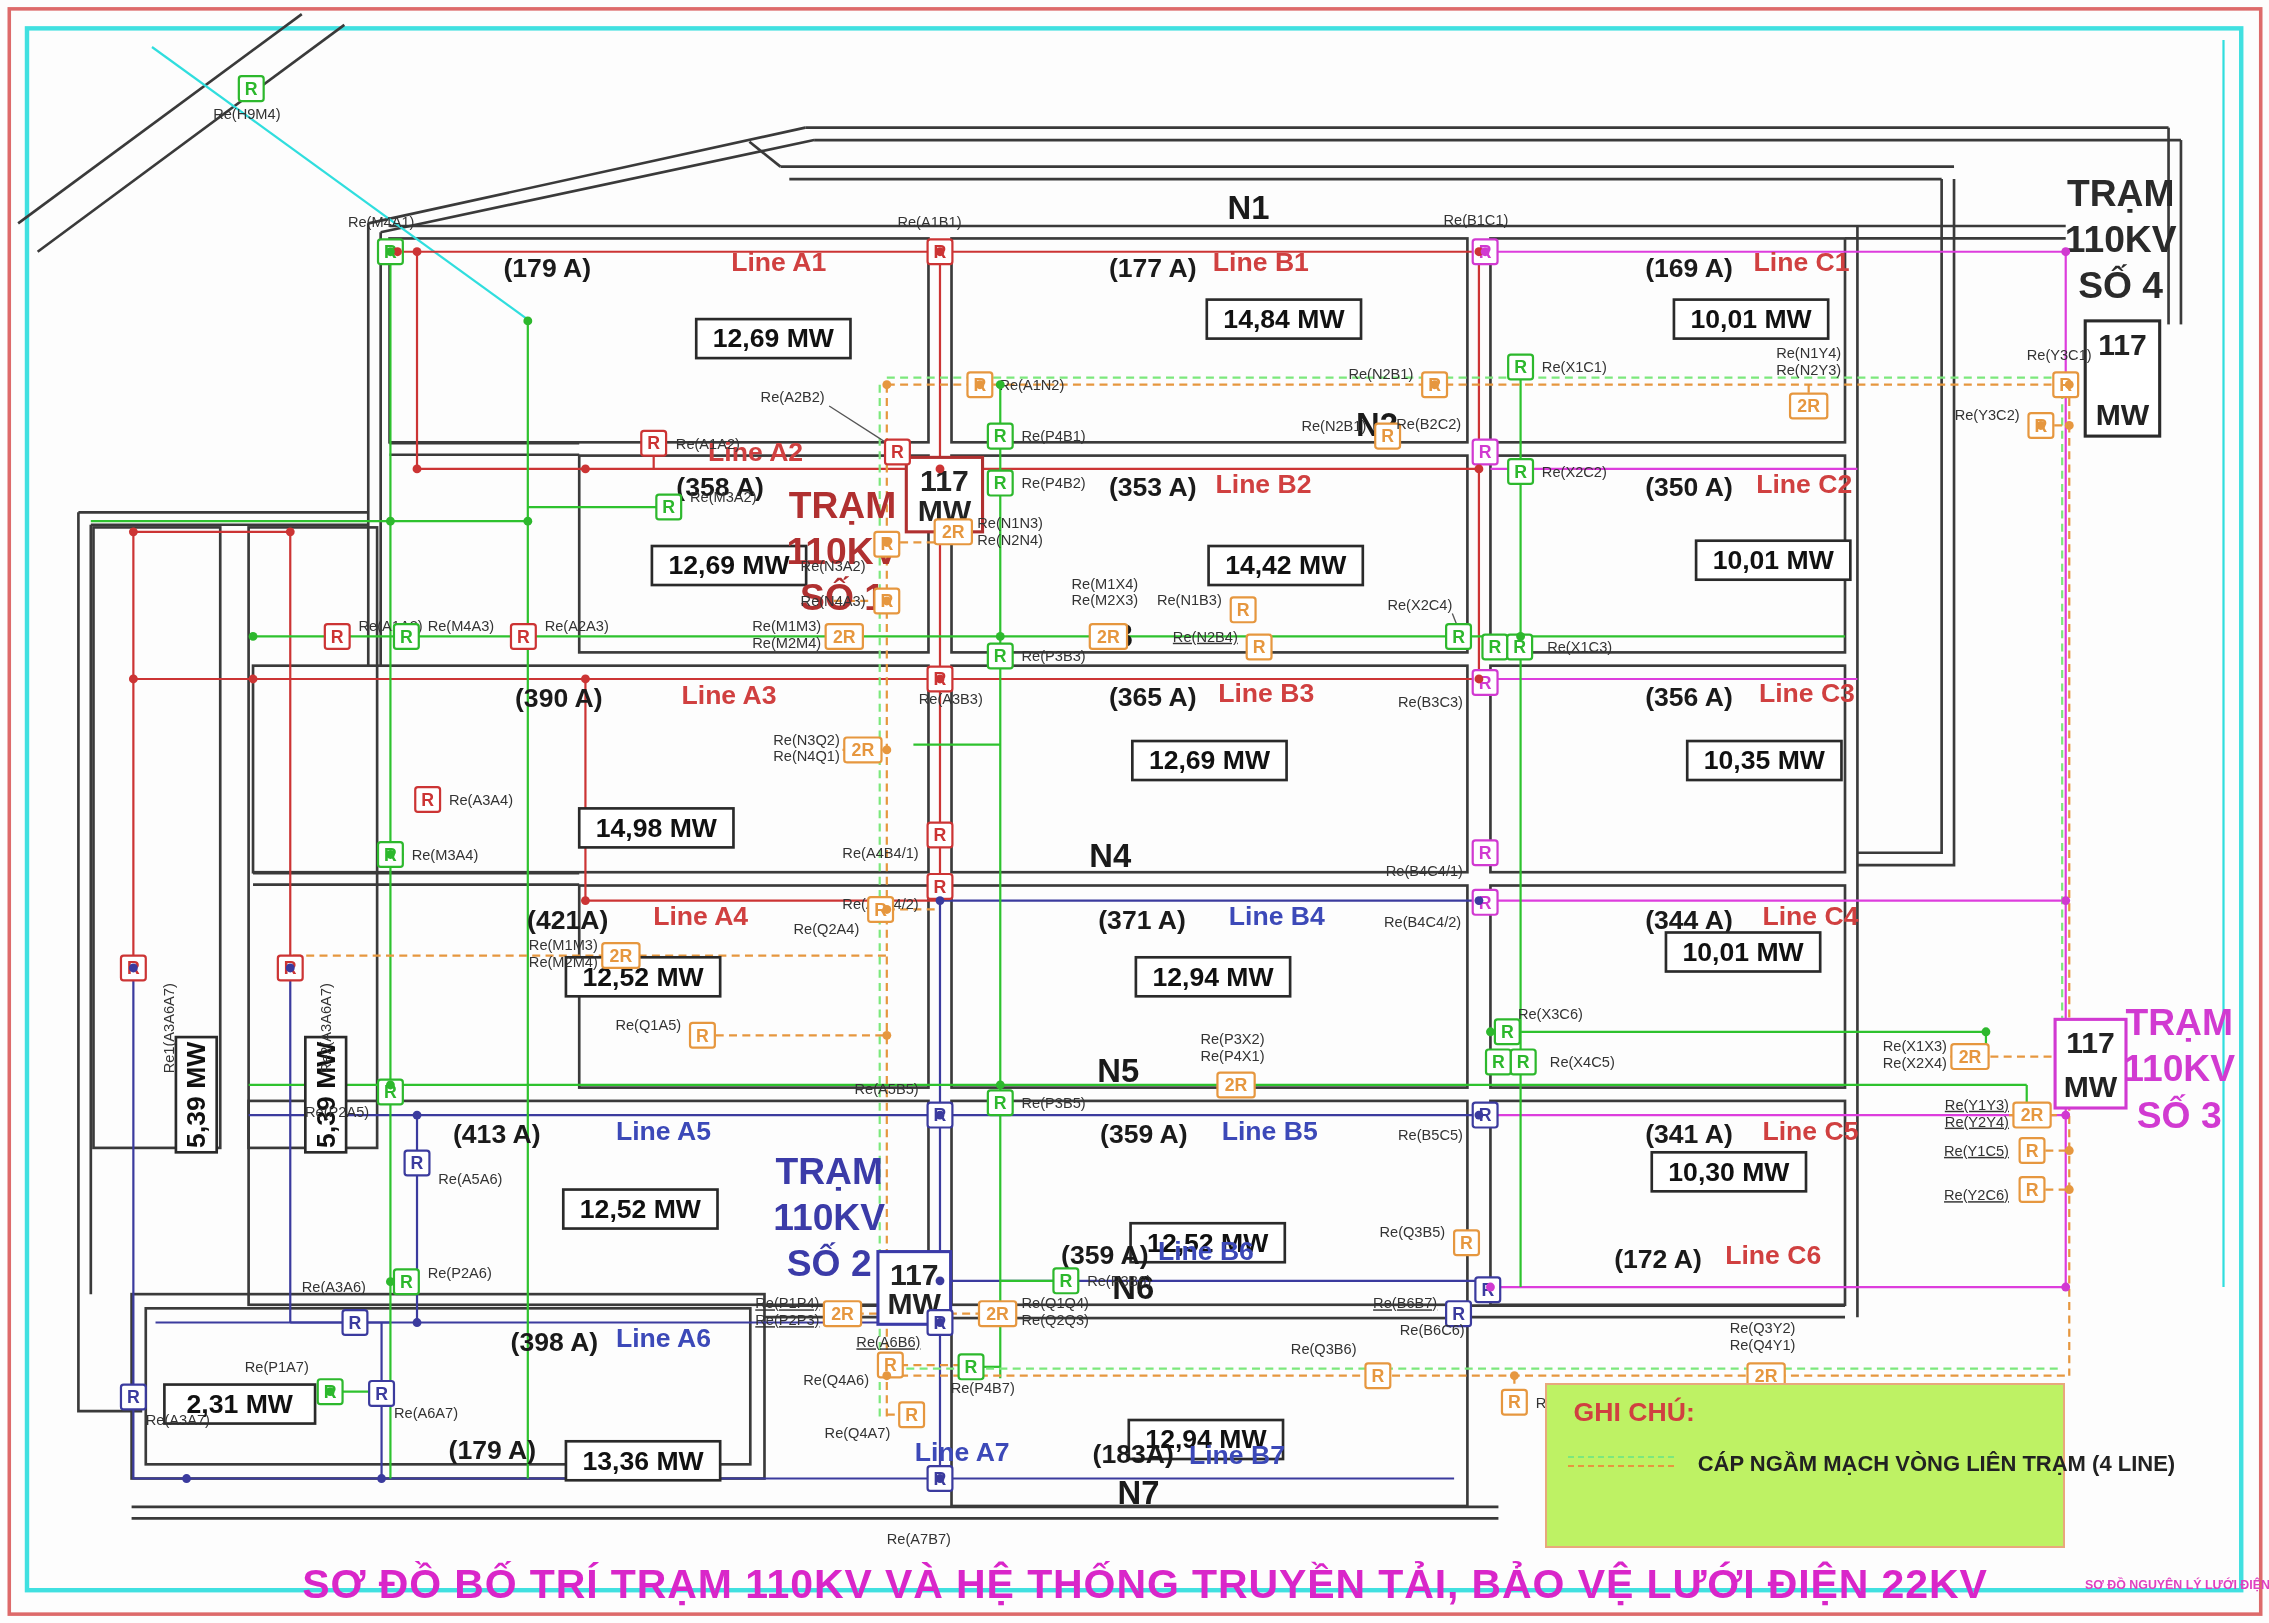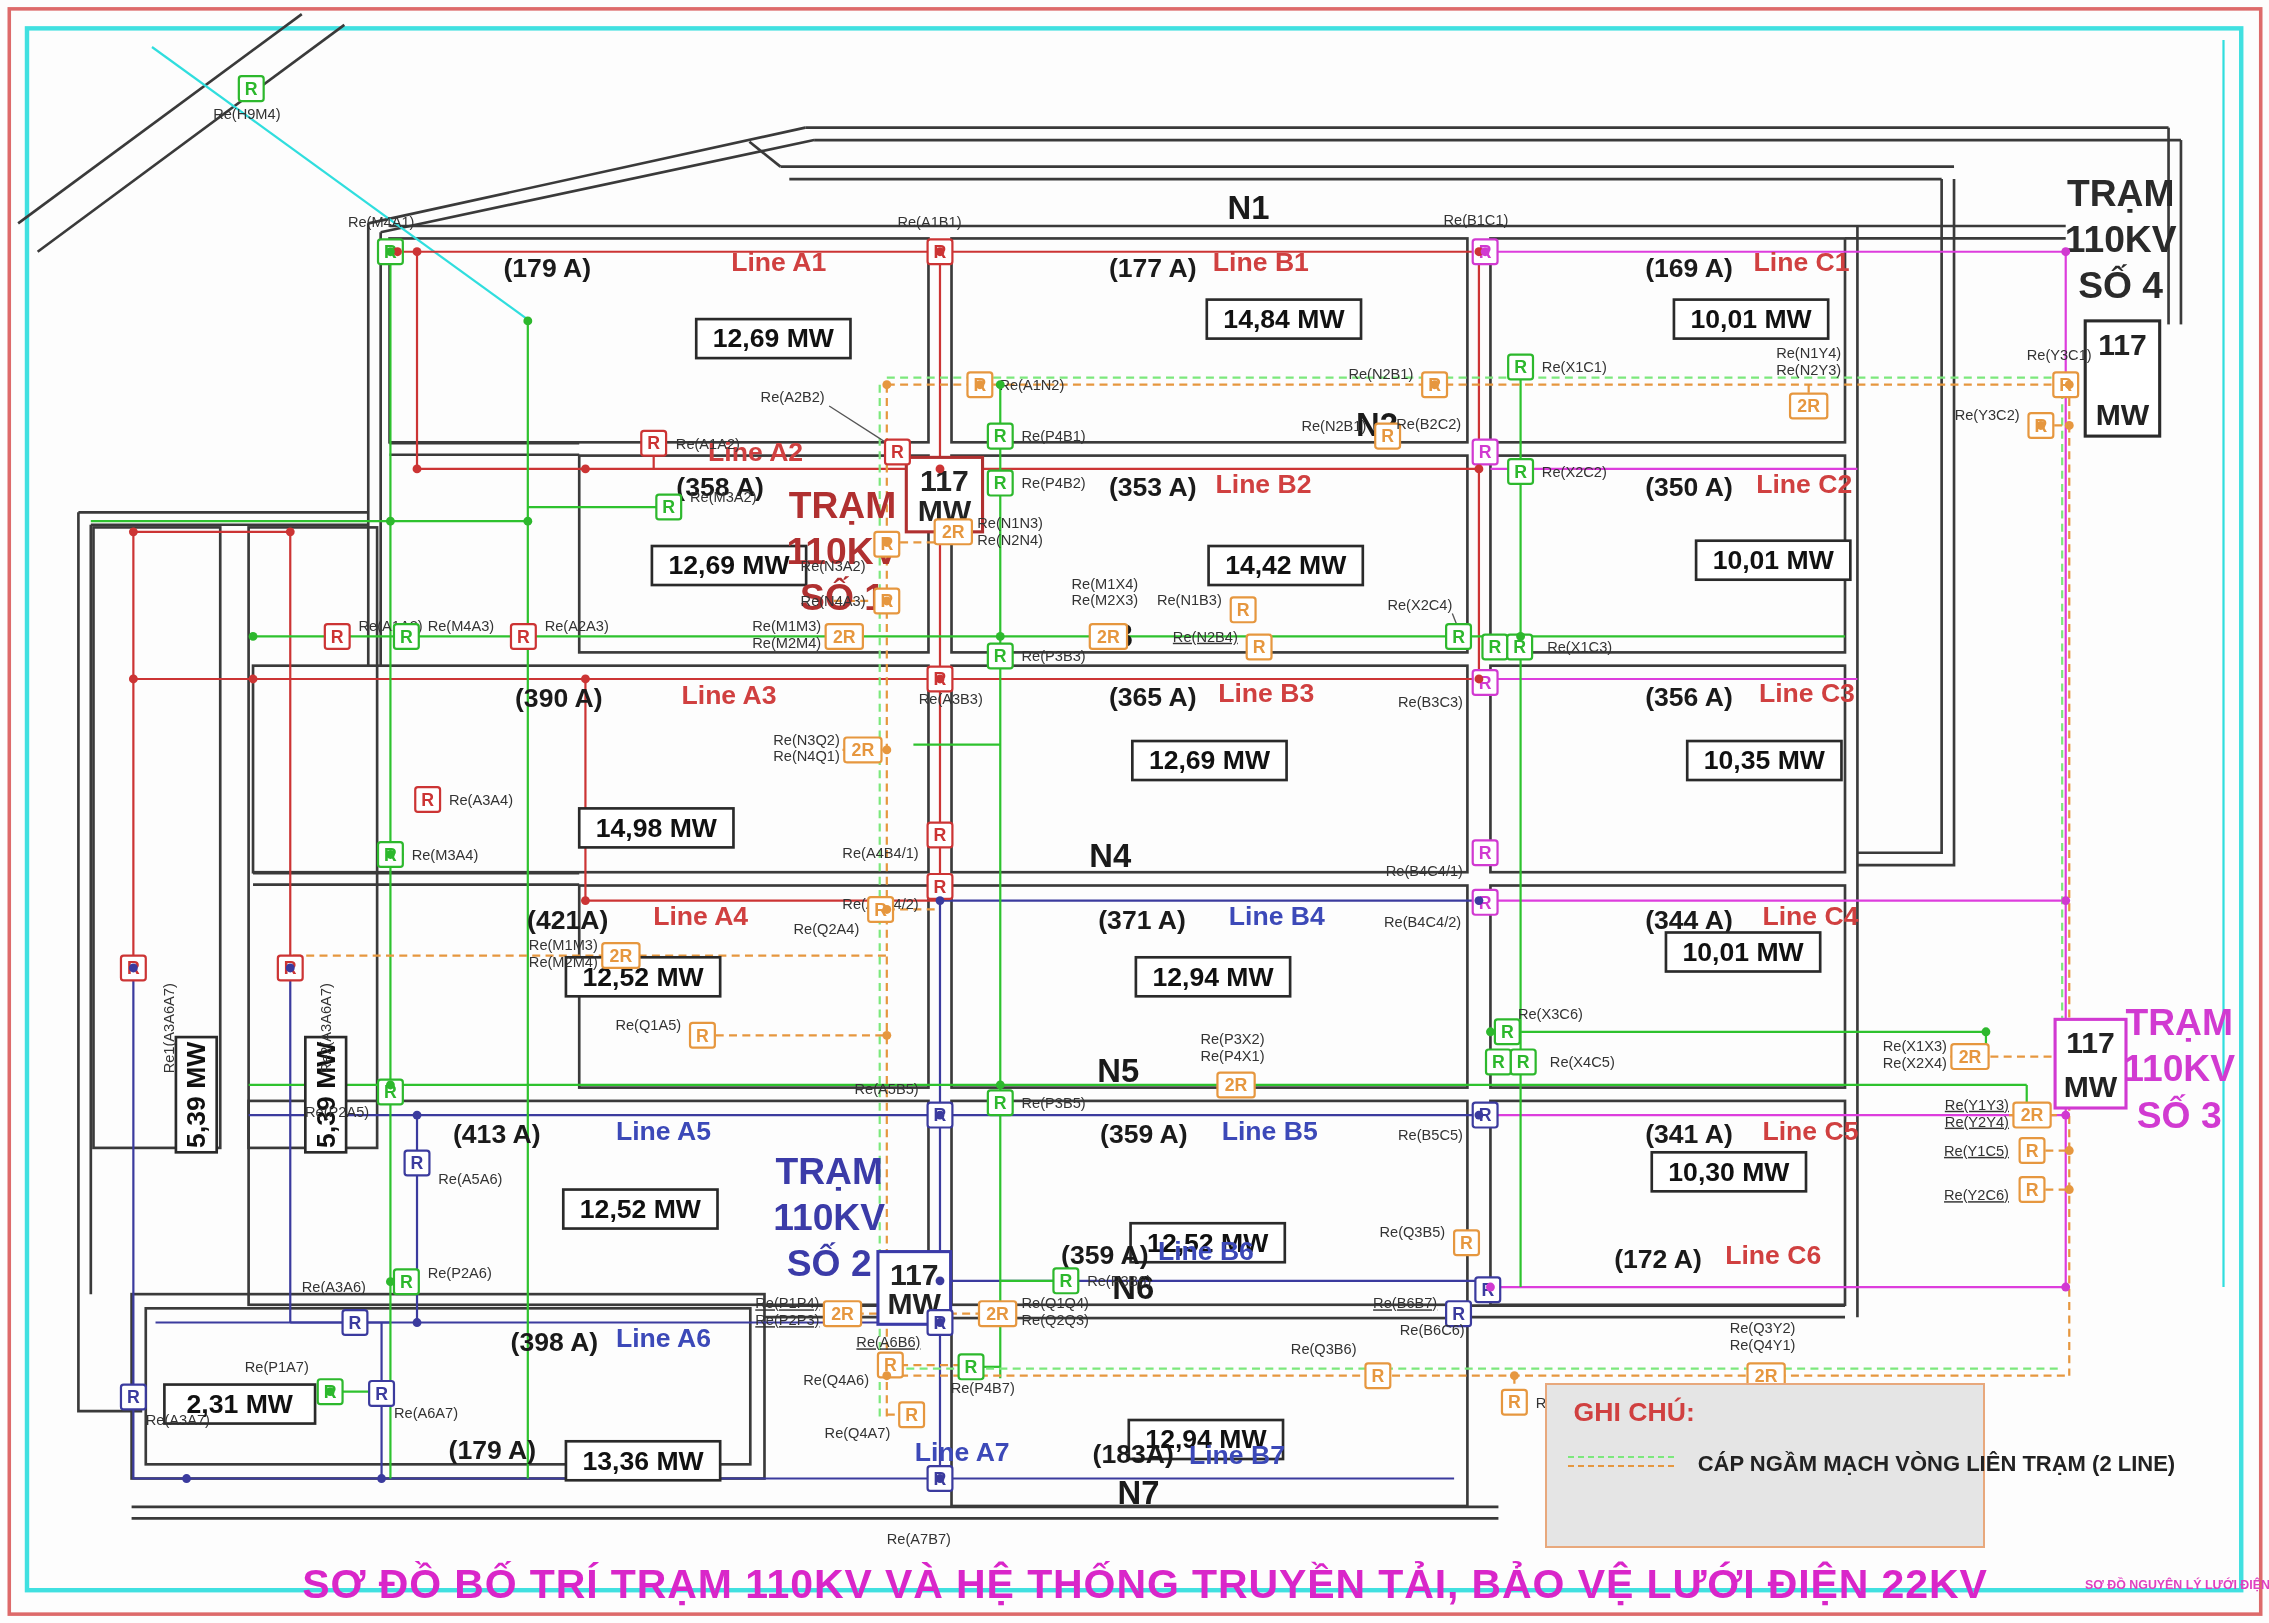--- a/index.html
+++ b/index.html
@@ -15,22 +15,22 @@
   .sname{font-size:42px;font-weight:700;}
   .sbox{fill:#ffffff;stroke-width:3.5;}
   .scap{font-size:34px;font-weight:700;fill:#222;}
   .rbox{fill:#ffffff;stroke-width:2.5;}
   .rsym{font-size:20px;font-weight:700;}
   .rlab{font-size:16.5px;fill:#333;}
   .street{stroke:#3a3a3a;stroke-width:3;fill:none;}
   .blk{stroke:#3a3a3a;stroke-width:3;fill:none;}
   .main-title{position:absolute;left:10px;top:1561px;width:2270px;text-align:center;
       font-size:41px;font-weight:700;color:#d926c9;letter-spacing:0.9px;}
-  .legend{position:absolute;left:1545px;top:1383px;width:440px;height:165px;
-      border:2.7px solid #e8a87c;background:#e5e5e5;box-sizing:border-box;}
+  .legend{position:absolute;left:1545px;top:1383px;width:520px;height:165px;
+      border:2.7px solid #e8a87c;background:#bef264;box-sizing:border-box;}
   .legend-title{position:absolute;left:26.6px;top:12.4px;font-size:26.6px;font-weight:700;color:#d04040;}
   .lg-row{position:absolute;left:17.7px;width:505px;height:30px;}
   .lg-row .lbl{position:absolute;left:133px;top:1.8px;font-size:22px;font-weight:700;color:#222;white-space:nowrap;}
   .sw{position:absolute;left:3.5px;width:106px;height:0;border-top-style:solid;border-top-width:2.7px;}
   .side-note{position:absolute;left:2085px;top:1550px;font-size:12.4px;font-weight:700;color:#e040c0;white-space:nowrap;margin-top:28px;}
 </style>
 </head>
 <body>
 
 <div id="stage">
@@ -624,21 +624,21 @@
         <circle cx="2334" cy="1342" r="5" fill="#e6973f"></circle>
         <circle cx="2302" cy="480" r="5" fill="#e6973f"></circle>
       </g>
 </svg>
 
 <div class="legend">
   <div class="legend-title">GHI CHÚ:</div>
   <div class="lg-row" style="top:64px;">
     <div class="sw" style="top:7px;border-top-color:#7ce87c;border-top-style:dashed;"></div>
     <div class="sw" style="top:16px;border-top-color:#e6973f;border-top-style:dashed;"></div>
-    <div class="lbl">CÁP NGẦM MẠCH VÒNG LIÊN TRẠM (2 LINE)</div>
+    <div class="lbl">CÁP NGẦM MẠCH VÒNG LIÊN TRẠM (4 LINE)</div>
   </div>
 </div>
 
 <div class="side-note">SƠ ĐỒ NGUYÊN LÝ LƯỚI ĐIỆN</div>
 <div class="main-title">SƠ ĐỒ BỐ TRÍ TRẠM 110KV VÀ HỆ THỐNG TRUYỀN TẢI, BẢO VỆ LƯỚI ĐIỆN 22KV</div>
 
 </div>
 
 
 </body></html>

